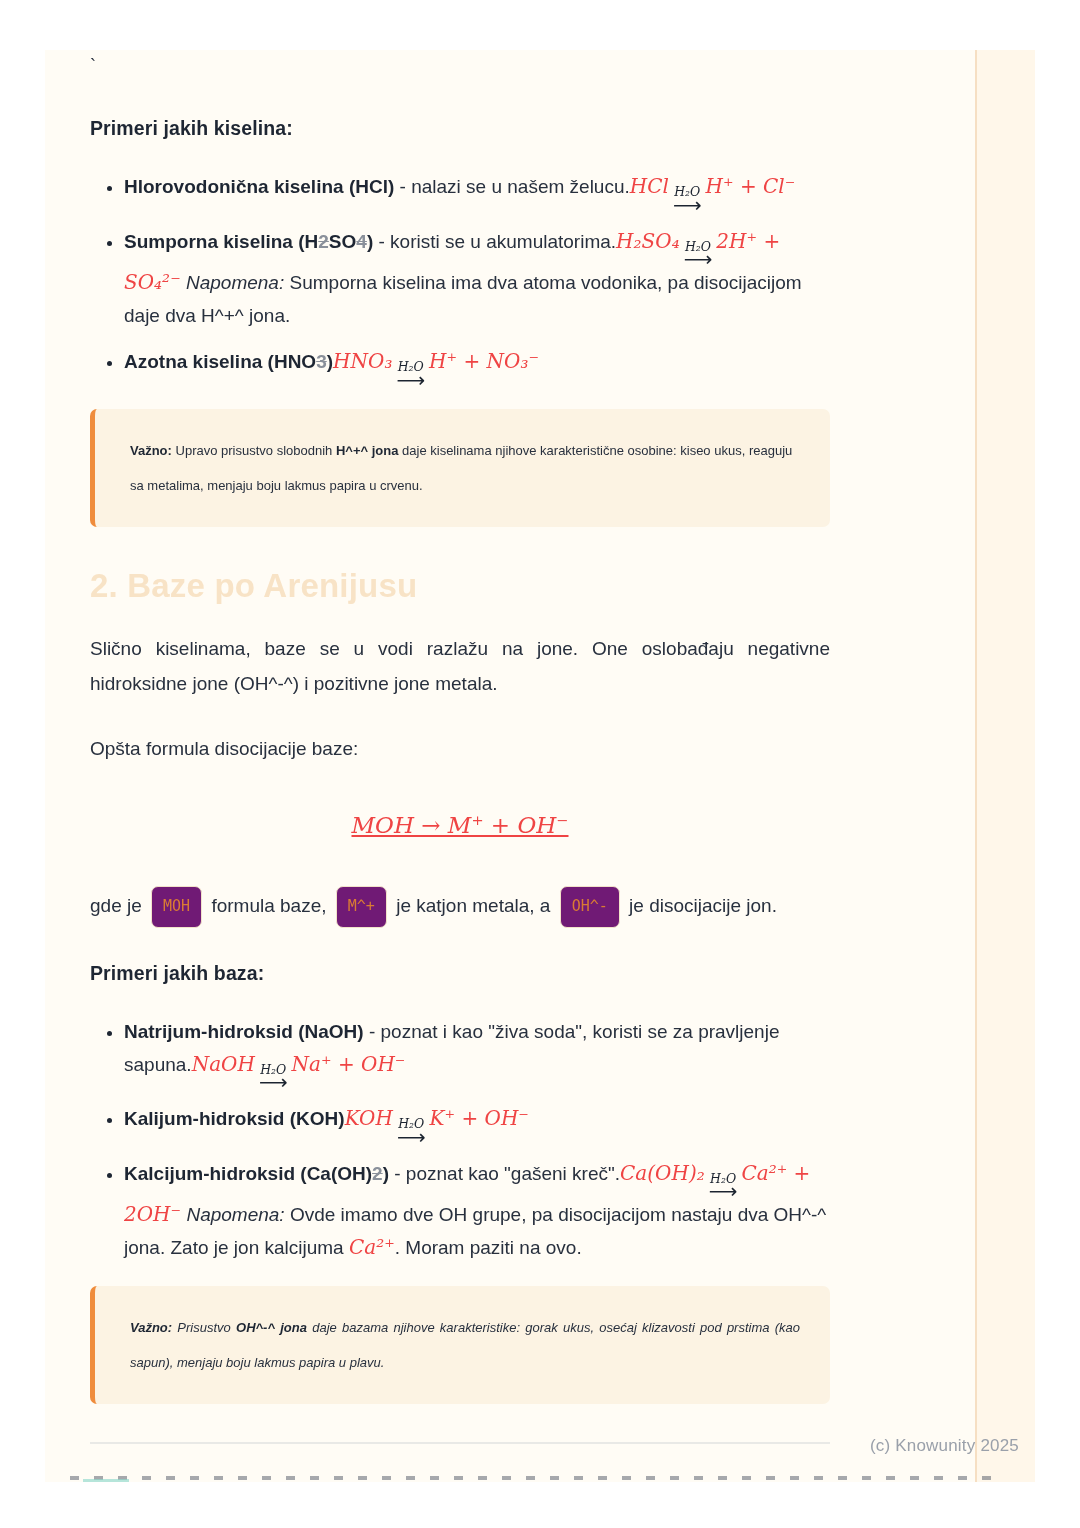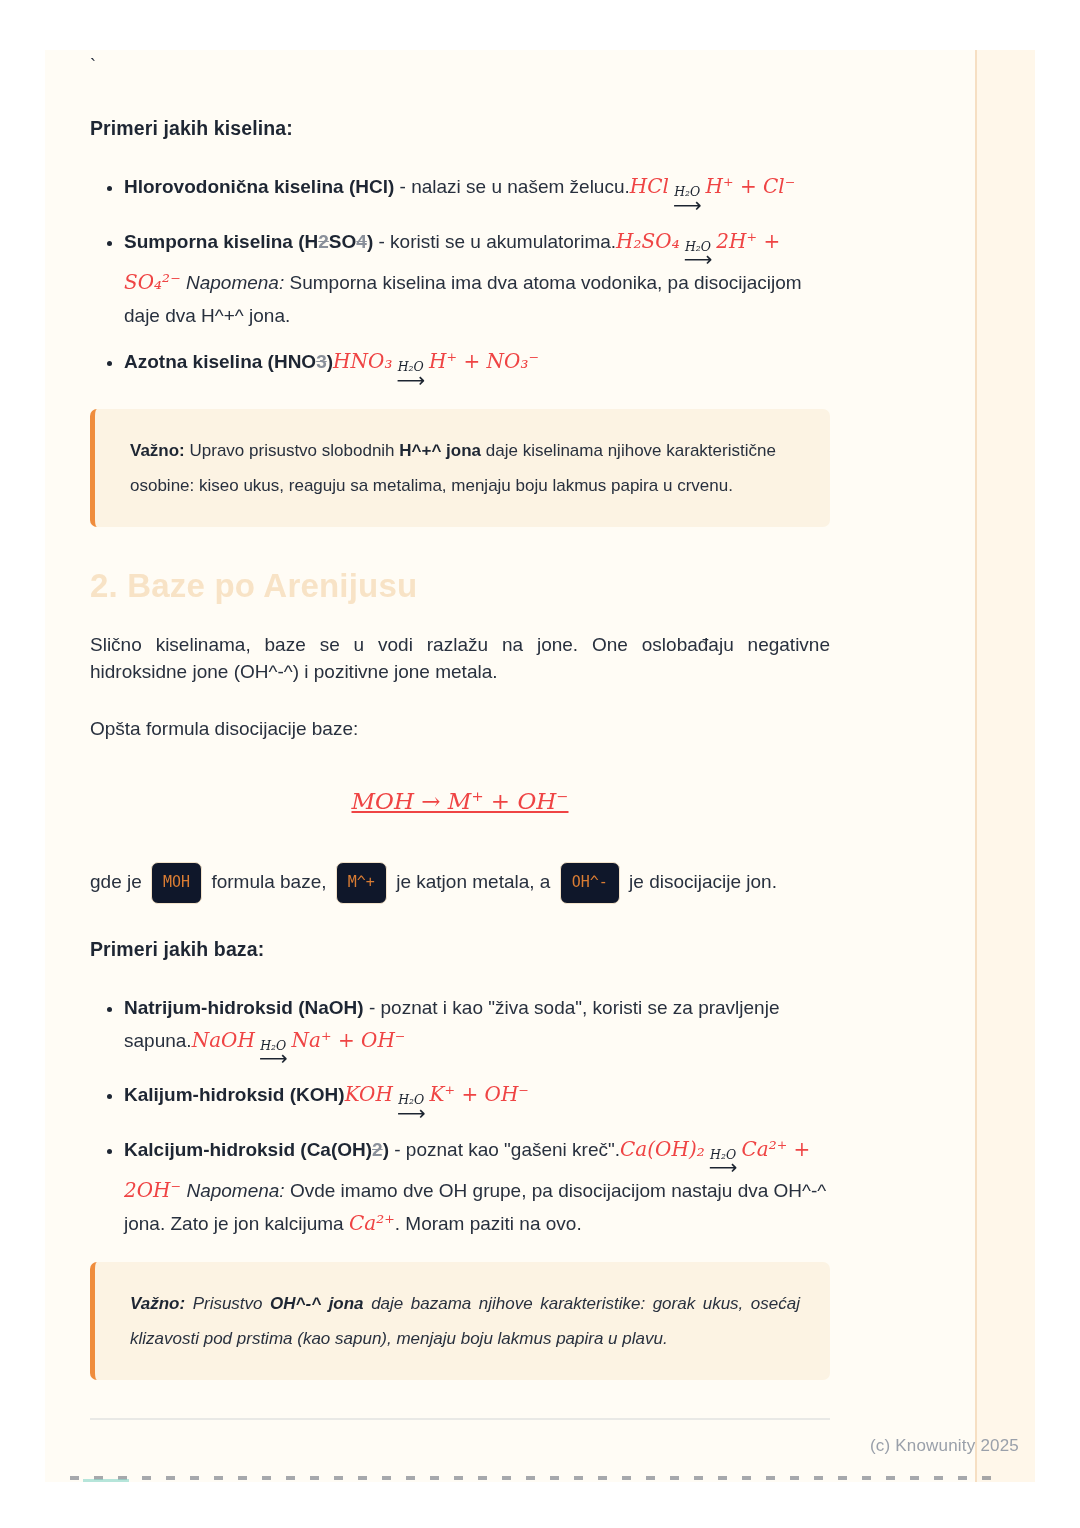--- a/index.html
+++ b/index.html
@@ -30,39 +30,39 @@
 
   .math { font-family:"DejaVu Serif", serif; font-style:italic; font-size:20px; color:#ef4444; white-space:nowrap; }
   .marrow { display:inline-flex; flex-direction:column; align-items:center; vertical-align:-3px; margin:0 4px; line-height:1; }
   .marrow .lbl { font-family:"DejaVu Serif", serif; font-style:italic; font-size:12.5px; color:#1c2430; margin-bottom:-1px; }
   .marrow .arr { font-family:"DejaVu Sans", sans-serif; font-style:normal; font-size:20px; line-height:14px; color:#1c2430; }
 
   .callout {
     margin-top:22px; width:740px;
     background:#fcf3e3; border-left:5px solid #ef8c3c; border-radius:7px;
     padding:24px 30px 24px 35px;
-    font-size:17px; line-height:35px; color:#28303e;
+    font-size:13px; line-height:35px; color:#28303e;
   }
   .callout.justify { text-align:justify;font-style:italic; }
   .callout b { color:#1e2633; }
 
   h2.faint {
     margin-top:40px; font-size:33px; font-weight:bold; color:#f8e3c6; letter-spacing:.2px;
   }
 
-  p.body { margin-top:26px; font-size:19px; line-height:27px; color:#28303e; }
+  p.body { margin-top:26px; font-size:19px; line-height:35px; color:#28303e; }
   p.justify { text-align:justify; }
 
   .formula-line { margin-top:46px; text-align:center; }
   .formula-line .math { font-size:23px;text-decoration:underline; }
 
   .legend { margin-top:48px; font-size:19px; line-height:35px; color:#28303e; }
   .chip {
     display:inline-block; margin:0 4px; padding:2px 11px 3px;
-    background:#0f172a; border:1px solid #f2e2ca; border-radius:7px;
+    background:#701a75; border:1px solid #f2e2ca; border-radius:7px;
     font-family:"DejaVu Sans Mono", "Liberation Mono", monospace;
     font-size:15px; color:#d97c33; vertical-align:1px;
   }
 
   .divider { margin-top:38px; border:none; border-top:2px solid #e9e9e6; width:740px; }
 
   .footer {
     position:absolute; top:1386px; right:16px;
     font-size:17px; color:#9aa0aa; letter-spacing:.2px;
   }

